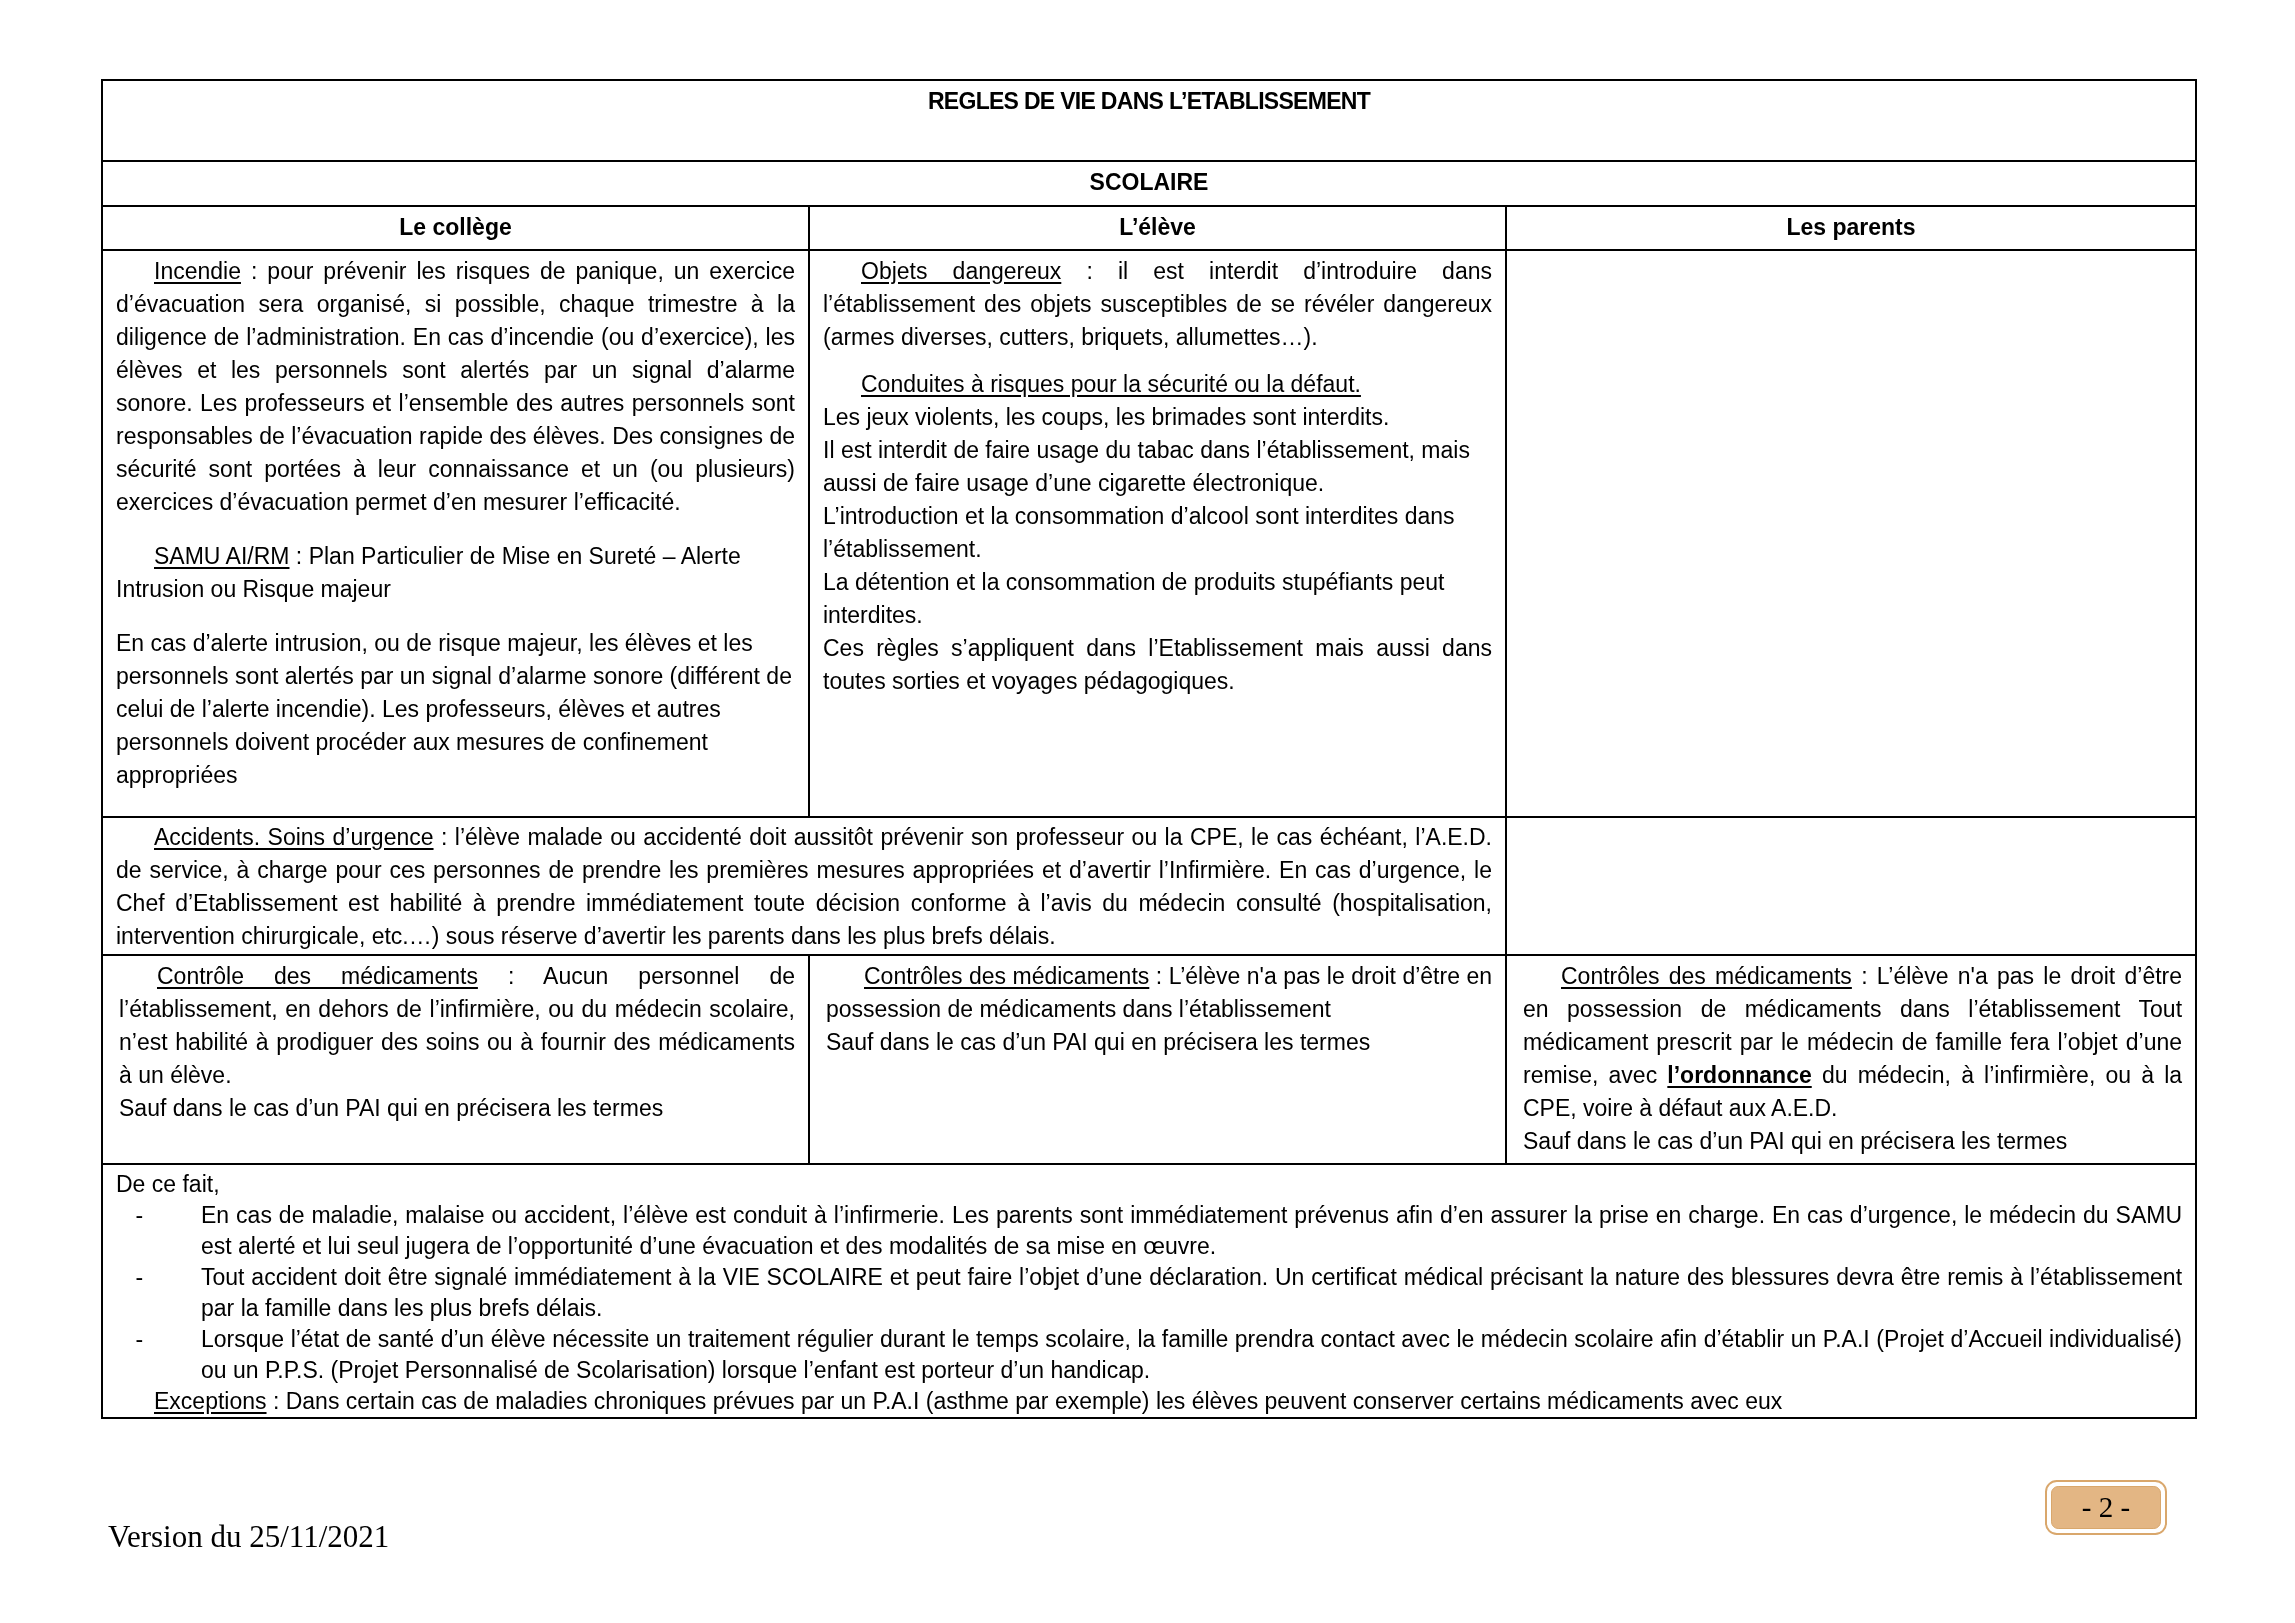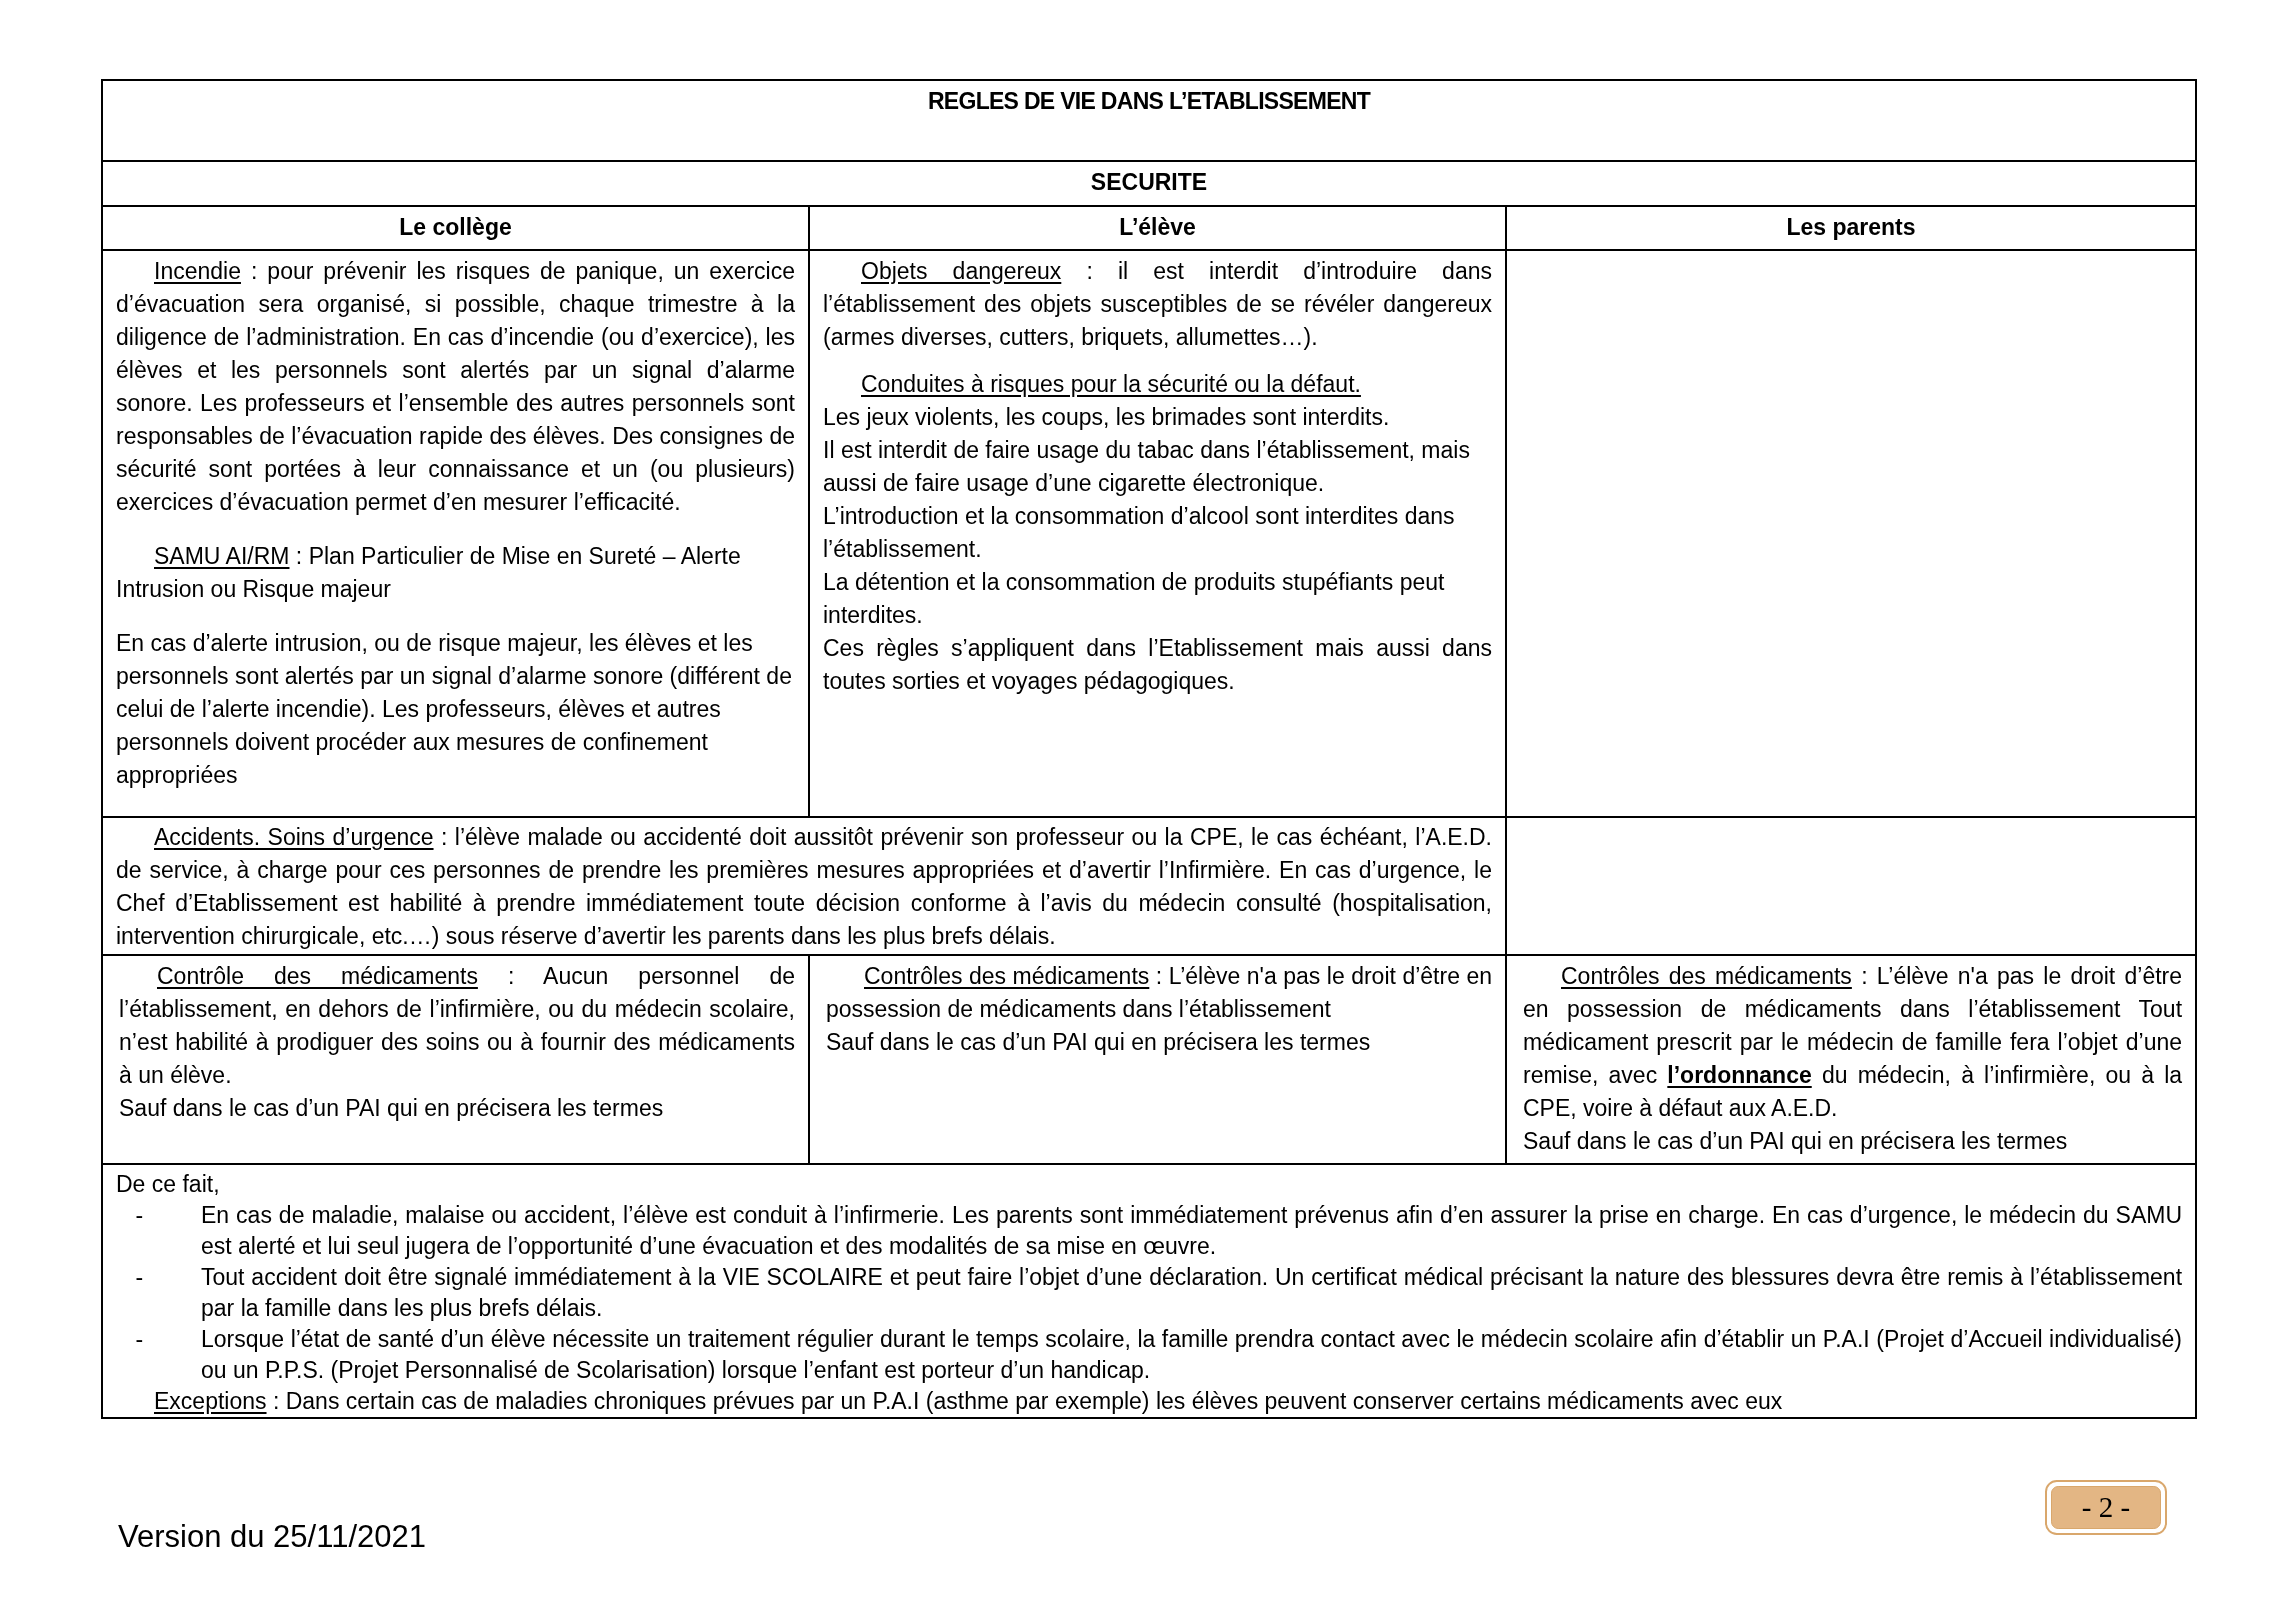--- a/index.html
+++ b/index.html
@@ -47,22 +47,22 @@
   .bu { font-weight:bold; text-decoration:underline; text-underline-offset:3.3px; }
   tr.r1 td { height:561px; }
   tr.r2 td { height:133px; }
   tr.r3 td { height:203px;padding-left:16px; }
   tr.r4 td { height:243px; font-size:23px; line-height:31px; }
   .bullets { margin:0; }
   .bullet { display:flex; }
   .bullet .marker { width:85px; flex:0 0 85px; padding-left:19.6px; box-sizing:border-box; }
   .bullet .btext { flex:1; text-align:justify; }
   .version {
-    position:absolute; left:118px; top:1519px;
-    font-family:Liberation Sans, sans-serif;
+    position:absolute; left:108px; top:1519px;
+    font-family:Liberation Serif, serif;
     font-size:31px;
   }
   .page-badge {
     position:absolute; left:2045px; top:1480px;
     width:122px; height:55px; box-sizing:border-box;
     border:2px solid #d9a76c; border-radius:11.8px;
     background:#ffffff; padding:3.9px;
   }
   .page-badge-inner {
     width:100%; height:100%; box-sizing:border-box;
@@ -79,21 +79,21 @@
   <colgroup>
     <col style="width:707px">
     <col style="width:697px">
     <col style="width:690px">
   </colgroup>
   <tbody>
       <tr>
     <td class="title-cell" colspan="3">REGLES DE VIE DANS L’ETABLISSEMENT</td>
   </tr>
   <tr>
-    <td class="section-cell" colspan="3">SECURITE</td>
+    <td class="section-cell" colspan="3">SCOLAIRE</td>
   </tr>
   <tr>
     <td class="colhead">Le collège</td>
     <td class="colhead">L’élève</td>
     <td class="colhead">Les parents</td>
   </tr>
 
   <tr class="r1">
     <td class="cell">
       <p class="just"><span class="u">Incendie</span><span> : pour prévenir les risques de panique, un exercice d’évacuation sera organisé, si possible, chaque trimestre à la diligence de l’administration. En cas d’incendie (ou d’exercice), les élèves et les personnels sont alertés par un signal d’alarme sonore. Les professeurs et l’ensemble des autres personnels sont responsables de l’évacuation rapide des élèves. Des consignes de sécurité sont portées à leur connaissance et un (ou plusieurs) exercices d’évacuation permet d’en mesurer l’efficacité.</span></p>

